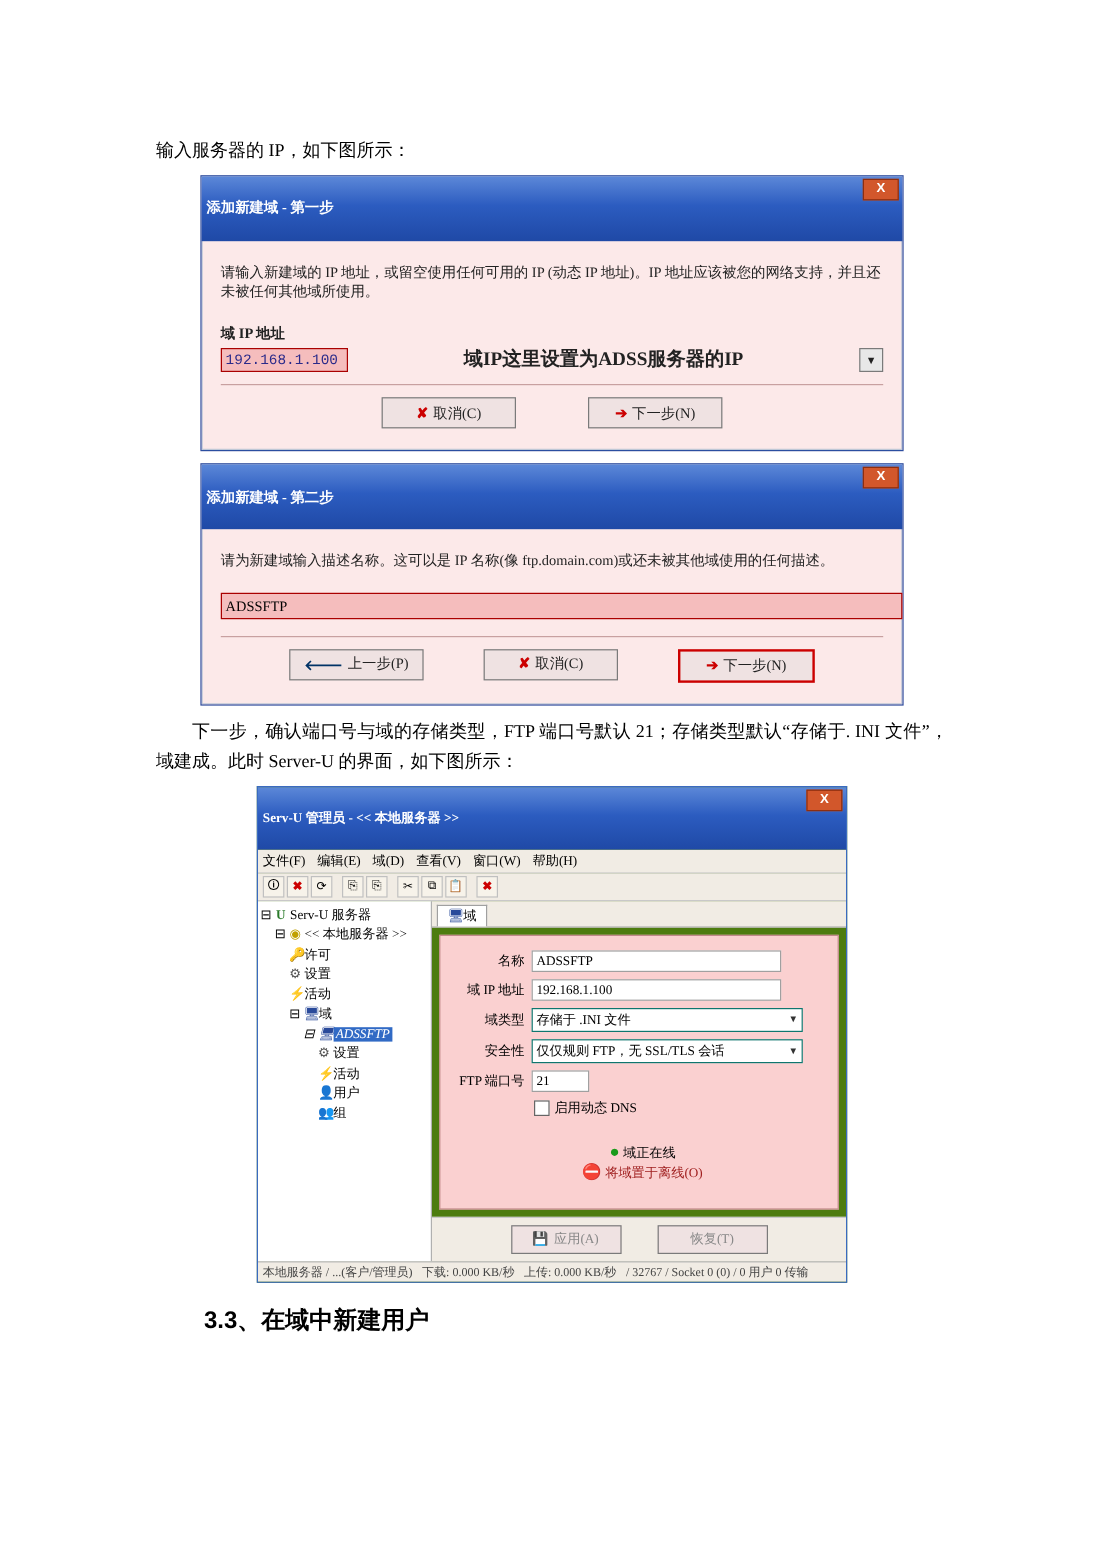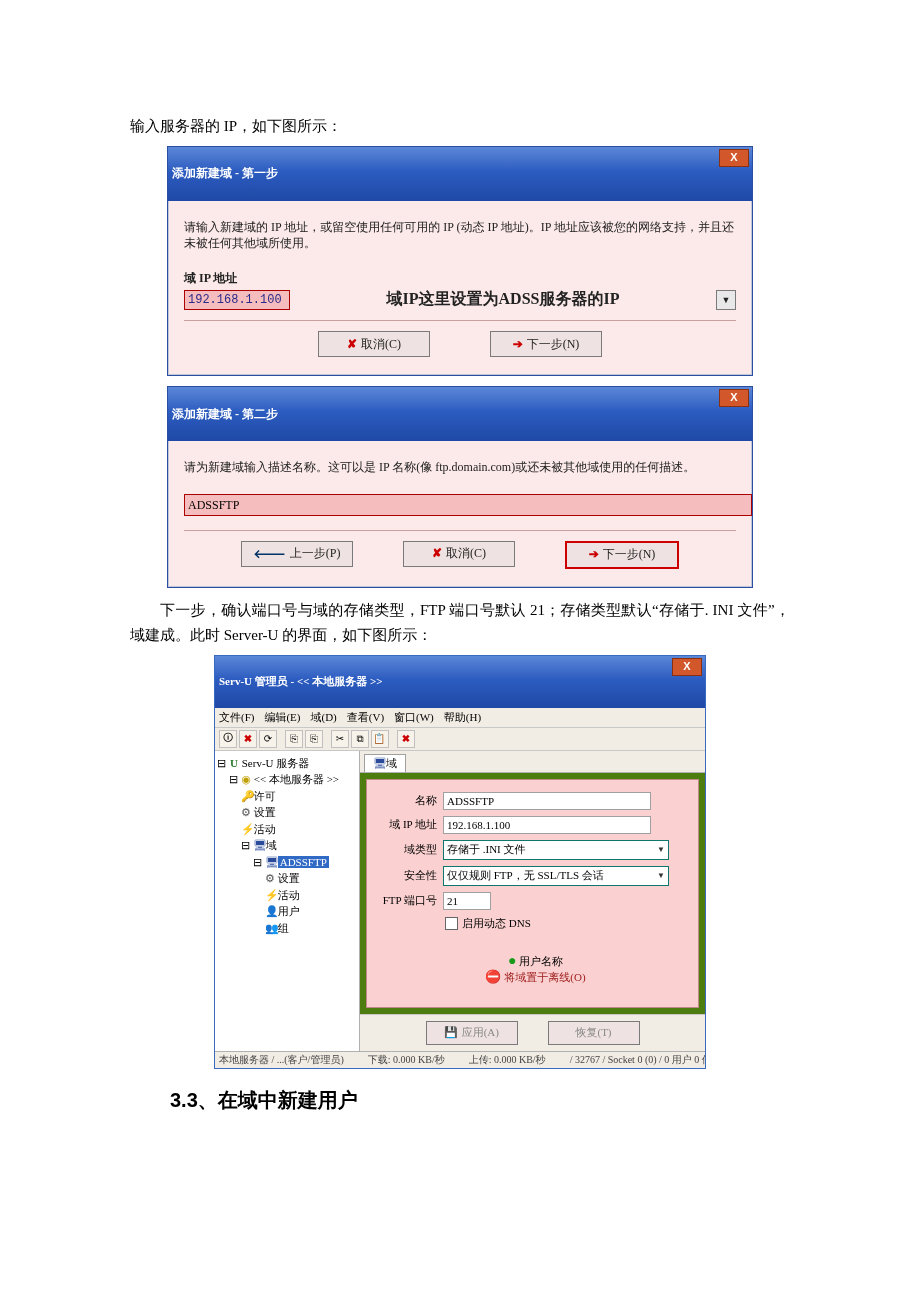--- a/index.html
+++ b/index.html
@@ -167,21 +167,21 @@
     width: 140px;
     background: #fff;
     border-right: 1px solid #b0b0b0;
     padding: 4px 2px;
     font-size: 11px;
     overflow: hidden;
   }
   .tree .node { white-space: nowrap; line-height: 1.5; }
   .ind1 { padding-left: 12px; }
   .ind2 { padding-left: 24px; }
-  .ind3 { padding-left: 36px; }
+  .ind3 { padding-left: 36px; font-style: italic; }
   .ind4 { padding-left: 48px; }
   .ic { display:inline-block; width:10px; text-align:center; }
   .ic-u { color:#2a7a2a; font-weight:bold; }
   .ic-key { color:#c88a00; }
   .ic-gear { color:#555; }
   .ic-act { color:#c88a00; }
   .ic-dom { color:#2a4a9a; }
   .ic-grp { color:#7a4a00; }
   .sel { background:#316ac5; color:#fff; padding:0 2px; }
 
@@ -238,21 +238,21 @@
   .offline .oct { color:#c03030; font-size:13px; }
   .btm-btns { display:flex; gap:30px; justify-content:center; padding:6px; border-top:1px solid #c8c8c8; background:#f1ece4; }
   .btm-btns .dbtn { width:90px; height:22px; color:#888; font-size:11px; }
   .statusbar {
     background:#f1ece4;
     border-top:1px solid #b0b0b0;
     font-size:10px;
     color:#444;
     padding:1px 4px;
     display:flex;
-    gap:24px;
+    gap:8px;
     white-space:nowrap;
     overflow:hidden;
   }
 
   h2.section {
     font-family: "SimHei","黑体",sans-serif;
     font-size: 20px;
     font-weight: bold;
     margin: 18px 0 8px 40px;
   }
@@ -396,21 +396,21 @@
             </div>
             <div class="frow">
               <div class="flbl">FTP 端口号</div>
               <div class="finput w-short">21</div>
             </div>
             <div class="chkrow">
               <div class="chkbox"></div>
               <span>启用动态 DNS</span>
             </div>
             <div class="status-block">
-              <div><span class="dot-g">●</span> <span>用户名称</span></div>
+              <div><span class="dot-g">●</span> <span>域正在线</span></div>
               <div class="offline"><span class="oct">⛔</span> <span>将域置于离线(O)</span></div>
             </div>
           </div>
           <div class="btm-btns">
             <div class="dbtn">
                 <span>💾</span> 
                 <span>应用(A)</span>
               </div>
             <div class="dbtn">
                 <span>恢复(T)</span>

